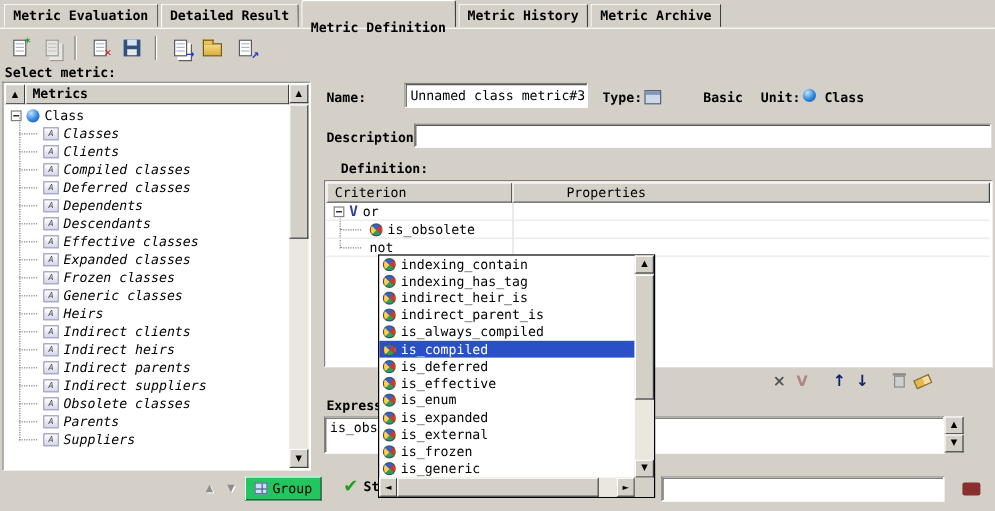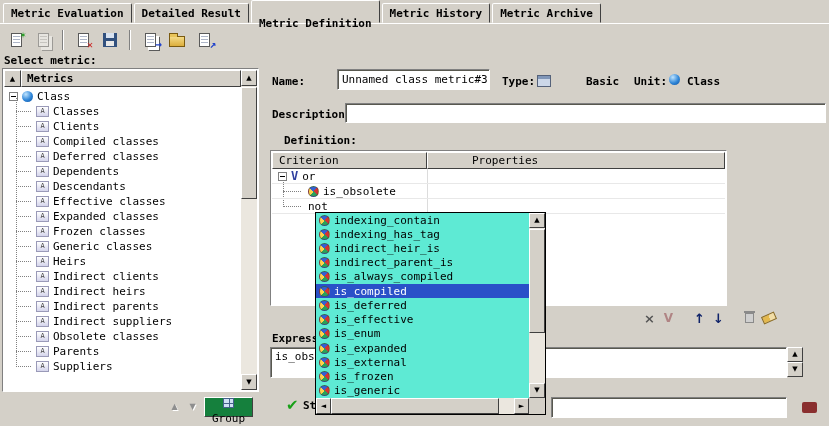--- a/index.html
+++ b/index.html
@@ -1,19 +1,19 @@
 <!DOCTYPE html>
 <html><head>
 <meta charset="utf-8">
 <style>
   *{margin:0;padding:0;box-sizing:border-box;}
   body{font-family:"DejaVu Sans Mono","Liberation Mono",monospace;font-size:11px;color:#000;background:#d4d0c8;}
   #app{position:relative;width:829px;height:426px;background:#d4d0c8;overflow:hidden;}
 
-  .out{border:1px solid;border-color:#ffffff #404040 #404040 #ffffff;background:#15803d;flex-direction:column;}
+  .out{border:1px solid;border-color:#ffffff #404040 #404040 #ffffff;background:#22c55e;}
   .lblb{position:absolute;font-weight:bold;white-space:nowrap;}
 
   
   .tabbar{position:absolute;left:0;top:0;width:829px;height:23px;display:flex;align-items:flex-end;padding-left:3px;gap:2px;z-index:3;}
   .tab{height:20px;padding:3px 7px 0;font-weight:bold;background:#d4d0c8;border:1px solid;border-color:#ffffff #404040 transparent #ffffff;border-radius:2px 2px 0 0;white-space:nowrap;}
   .tab.active{height:23px;padding-top:16px;position:relative;z-index:5;}
   .topline{position:absolute;left:0;top:23px;width:829px;border-top:1px solid #ffffff;z-index:1;}
 
   
   .toolbar{position:absolute;left:4px;top:27px;height:26px;display:flex;align-items:center;gap:3px;z-index:2;}
@@ -34,21 +34,21 @@
 
   
   .treewrap{position:absolute;left:2px;top:68px;width:257px;height:324px;background:#fff;border:1px solid;border-color:#808080 #ffffff #ffffff #808080;}
   .thead{position:absolute;left:1px;top:1px;right:17px;height:17px;display:flex;}
   .hcell{background:#d4d0c8;border:1px solid;border-color:#ffffff #404040 #404040 #ffffff;display:flex;align-items:center;padding:0 5px;}
   .hcell.arrowcell{width:17px;justify-content:center;padding:0;}
   .hcell.labelcell{flex:1;font-weight:bold;}
   .tbody{position:absolute;left:1px;top:18px;right:17px;bottom:1px;background:#fff;overflow:hidden;padding-top:2px;}
   .trow{height:15px;display:flex;align-items:center;gap:4px;position:relative;white-space:nowrap;}
   .trow.root{padding-left:5px;}
-  .kids{position:relative;}
+  .kids{position:relative;font-style:italic;}
   .kids::after{content:"";position:absolute;left:12px;top:-6px;bottom:7px;border-left:1px dotted #808080;}
   .trow.kid{padding-left:32px;}
   .trow.kid::before{content:"";position:absolute;left:12px;top:7px;width:15px;border-top:1px dotted #808080;}
   .expbox{width:9px;height:9px;background:#fff;border:1px solid #808080;position:relative;flex:none;}
   .expbox::before{content:"";position:absolute;left:1px;right:1px;top:3px;border-top:1px solid #000;}
   .ballblue{width:11px;height:11px;border-radius:50%;flex:none;background:radial-gradient(circle at 35% 30%,#bfe4ff,#2f86d8 55%,#0b4f9e);}
   .micon{width:13px;height:11px;flex:none;background:linear-gradient(#ffffff,#d5d5ec);border:1px solid #9a9ab8;font-size:7px;line-height:9px;text-align:center;color:#444;}
   .micon::before{content:"A";}
 
   
@@ -68,21 +68,21 @@
   .grpicon{width:11px;height:10px;background:#cfe0f4;border:1px solid #44608a;position:relative;flex:none;}
   .grpicon::before{content:"";position:absolute;left:0;right:0;top:4px;border-top:1px solid #44608a;}
   .grpicon::after{content:"";position:absolute;top:0;bottom:0;left:5px;border-left:1px solid #44608a;}
 
   
   .tfield{position:absolute;background:#fff;border:1px solid;border-color:#808080 #ffffff #ffffff #808080;box-shadow:inset 1px 1px 0 #58584f;padding:3px 4px;white-space:nowrap;overflow:hidden;}
   .typeicon{position:absolute;width:14px;height:12px;background:#ccd7e8;border:1px solid #55627a;}
   .typeicon::before{content:"";position:absolute;left:0;right:0;top:0;height:3px;background:#8096b8;}
 
   
-  .deftable{position:absolute;left:270px;top:150px;width:457px;height:156px;background:#fff;border:1px solid;border-color:#808080 #ffffff #ffffff #808080;}
+  .deftable{position:absolute;left:270px;top:150px;width:557px;height:156px;background:#fff;border:1px solid;border-color:#808080 #ffffff #ffffff #808080;}
   .dthead{position:absolute;left:1px;top:1px;right:1px;height:17px;display:flex;}
   .dtcell{background:#d4d0c8;border:1px solid;border-color:#ffffff #404040 #404040 #ffffff;padding:1px 6px;white-space:nowrap;}
   .dtcell.c1{width:155px;} .dtcell.c2{flex:1;padding-left:44px;}
   .dtbody{position:absolute;left:1px;top:18px;right:1px;bottom:1px;background:#fff;overflow:hidden;}
   .colline{position:absolute;left:155px;top:0;bottom:0;border-left:1px solid #dcdcdc;}
   .drow{height:15px;display:flex;align-items:center;gap:4px;position:relative;border-bottom:1px solid #e8e8e8;white-space:nowrap;}
   .drow.op{padding-left:6px;}
   .drow.sub{padding-left:36px;}
   .drow.sub::before{content:"";position:absolute;left:11px;top:7px;width:18px;border-top:1px dotted #808080;}
   .dconn{position:absolute;left:11px;top:13px;height:25px;border-left:1px dotted #808080;}
@@ -103,21 +103,21 @@
   
   .spin{position:absolute;left:787px;top:347px;width:16px;height:31px;}
   .spin .sbtn{width:16px;height:15px;}
   .checkmark{position:absolute;left:286px;top:396px;color:#18a018;font-weight:bold;font-size:15px;font-family:"DejaVu Sans",sans-serif;}
   .checkmark::before{content:"✔";}
   .bubblebtn{position:absolute;left:795px;top:396px;width:28px;height:22px;display:flex;align-items:center;justify-content:center;}
   .bubble{width:15px;height:11px;background:#8a2f2f;border-radius:2px;position:relative;}
   .bubble::after{content:"";position:absolute;left:2px;bottom:-4px;border:4px solid transparent;border-top-color:#8a2f2f;border-left-width:2px;border-right-width:2px;}
 
   
-  .dd{position:absolute;left:315px;top:212px;width:231px;height:203px;background:#5eead4;border:1px solid #000;z-index:40;}
+  .dd{position:absolute;left:315px;top:212px;width:231px;height:203px;background:#ffffff;border:1px solid #000;z-index:40;}
   .ddlist{position:absolute;left:0;top:0;right:16px;bottom:16px;overflow:hidden;}
   .dditem{height:14.23px;display:flex;align-items:center;gap:4px;padding-left:3px;white-space:nowrap;}
   .dditem.sel{background:#2a50c8;color:#fff;}
   .ddvsb{position:absolute;top:0;right:0;width:16px;bottom:16px;}
   .ddvsb .sbtn{position:absolute;left:0;width:16px;height:15px;}
   .ddvsb .up{top:0;} .ddvsb .down{bottom:0;}
   .ddvsb .sthumb{left:0;top:16px;width:16px;height:104px;}
   .ddhsb{position:absolute;left:0;bottom:0;right:16px;height:16px;}
   .ddhsb .sbtn{position:absolute;top:0;width:15px;height:16px;}
   .ddhsb .lbtn{left:0;} .ddhsb .rbtn{right:0;}

